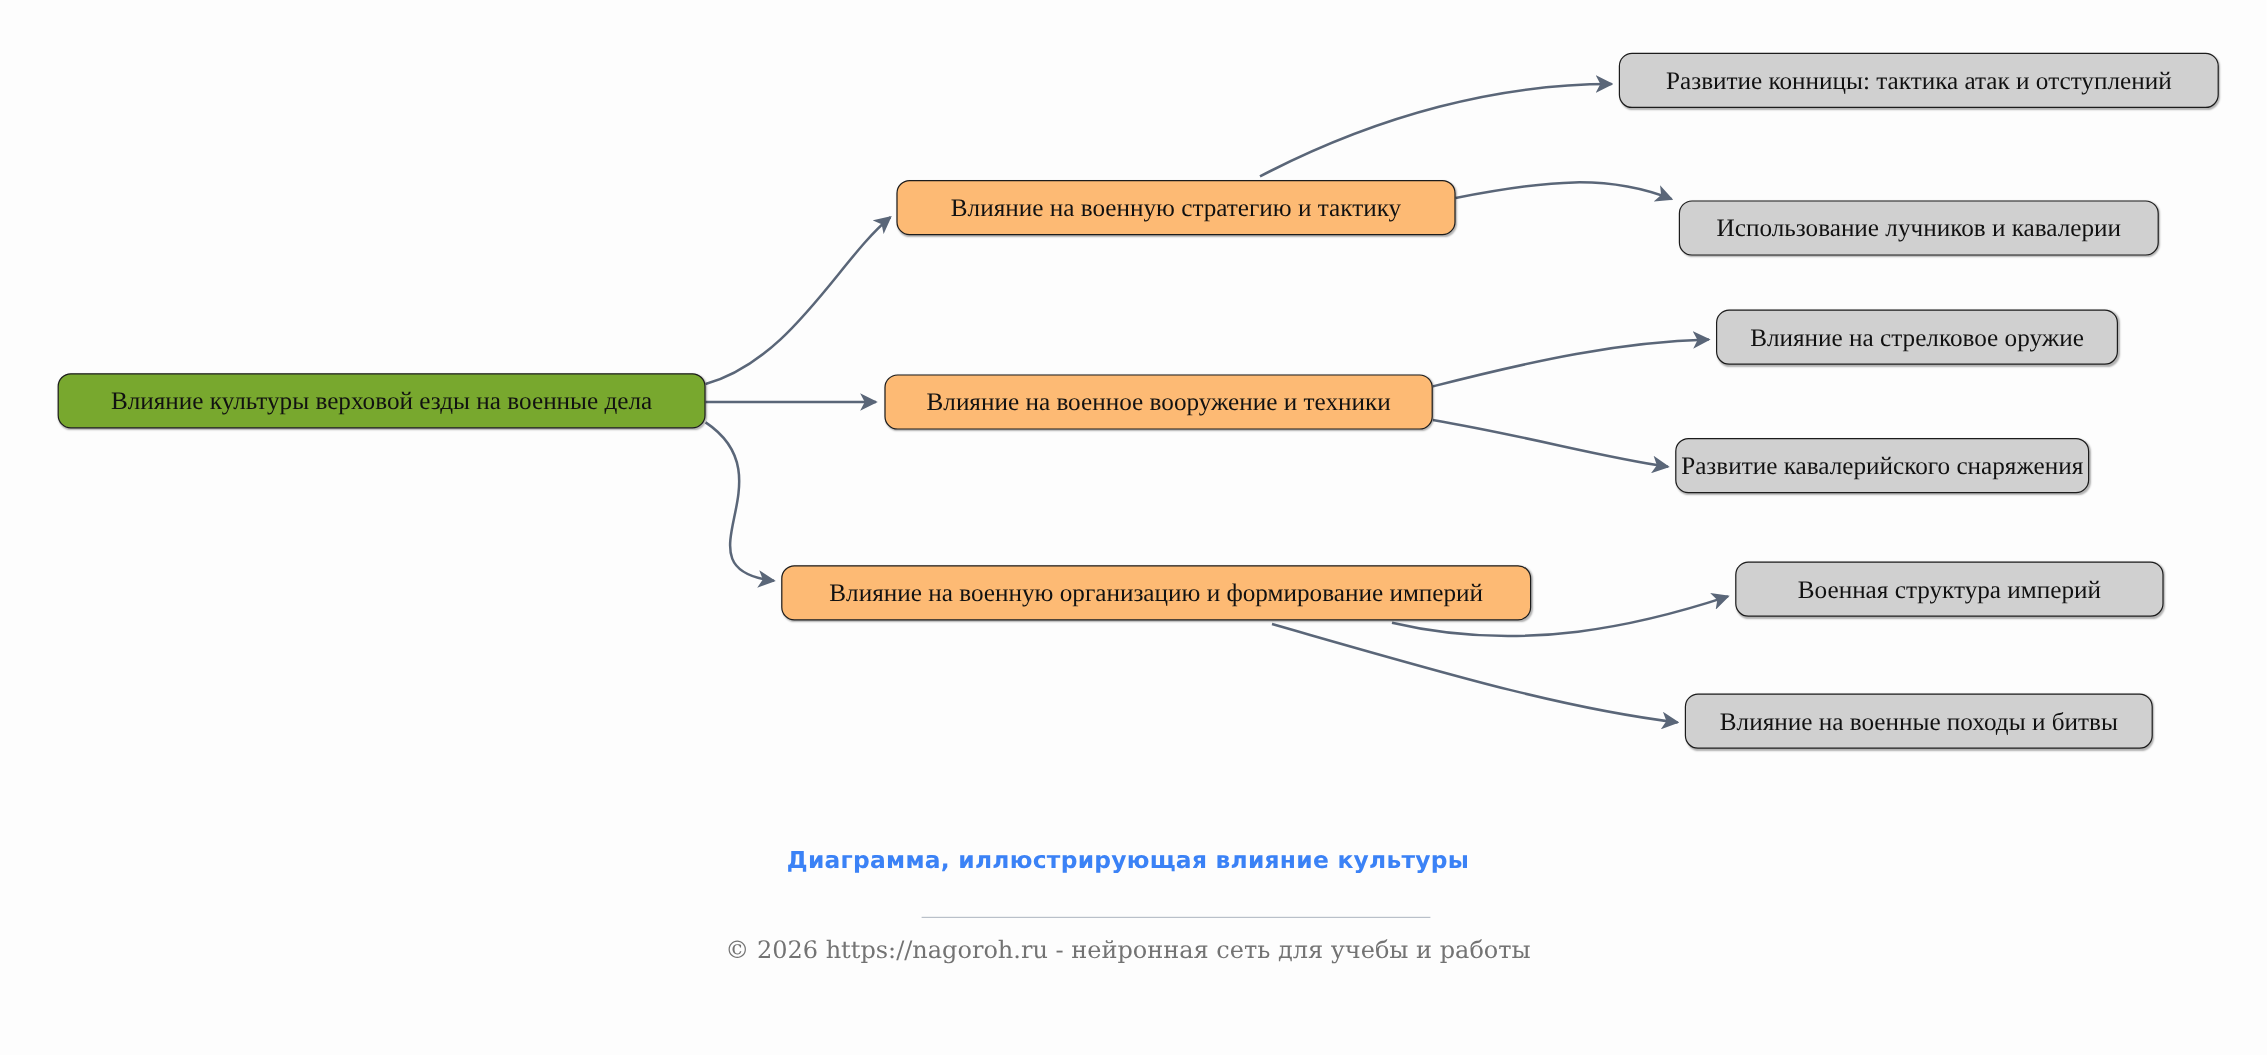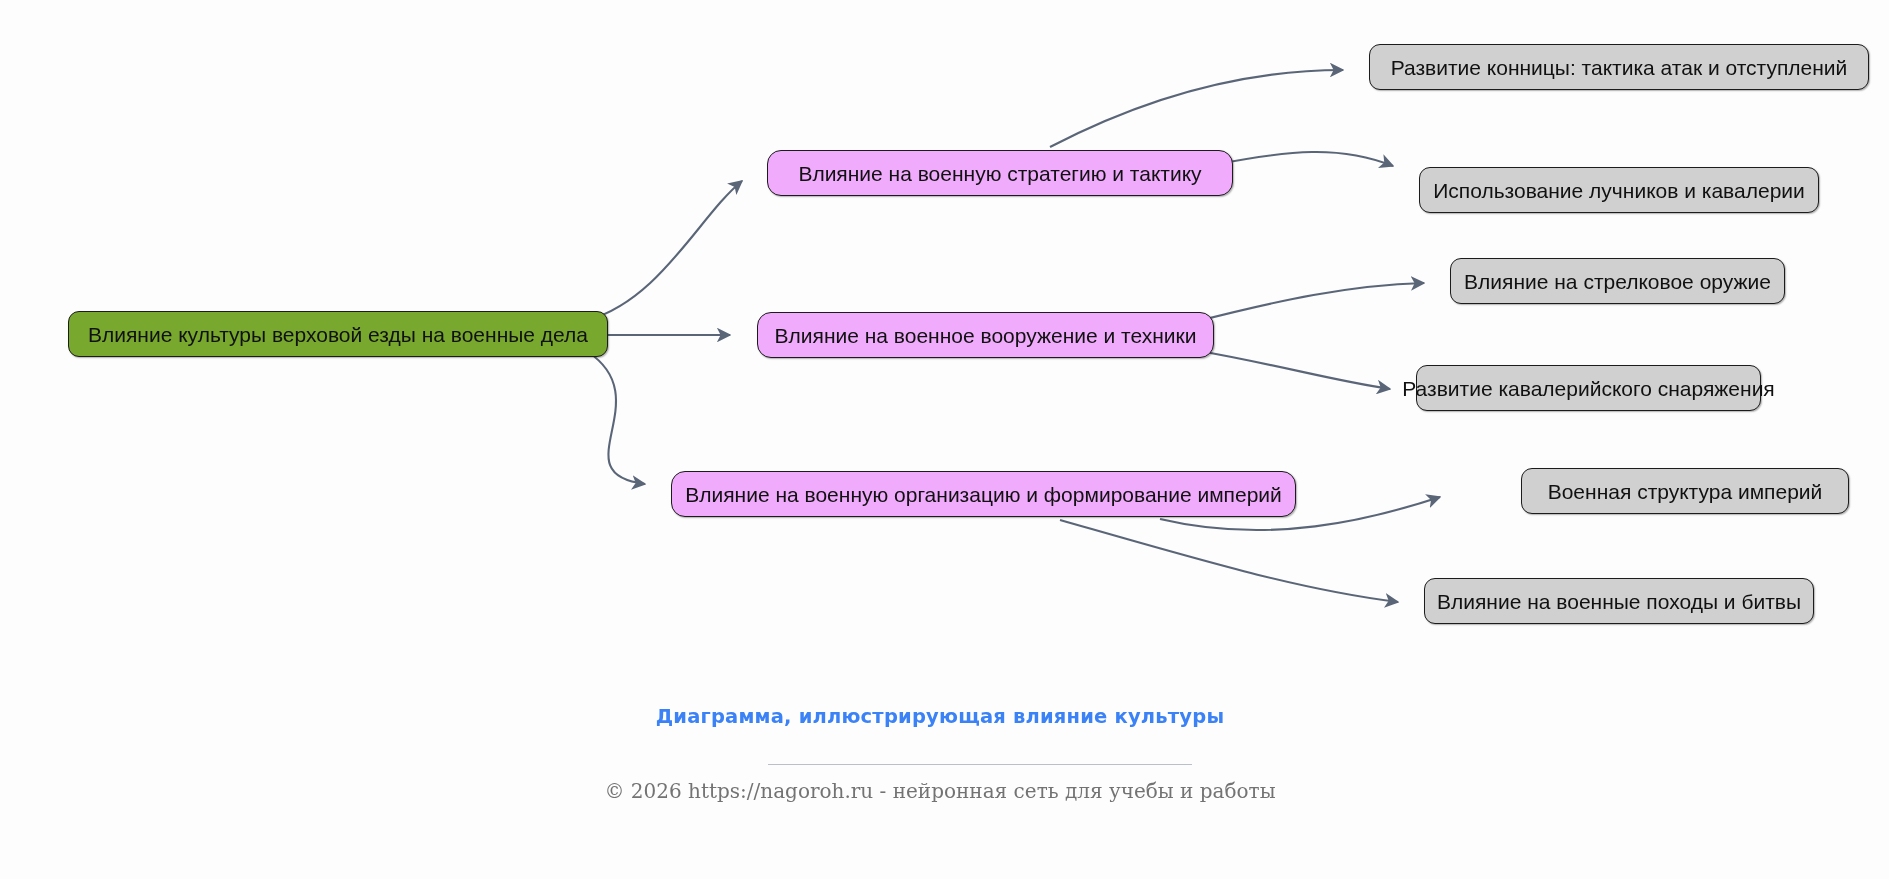--- a/index.html
+++ b/index.html
@@ -33,30 +33,28 @@
     align-items: center;
     justify-content: center;
     border: 1.6px solid #1c1c1c;
     border-radius: 11px;
     height: 46px;
     padding: 0 16px;
     white-space: nowrap;
     font-size: 21px;
     line-height: 1;
     color: #111111;
-    font-family: Liberation Sans, sans-serif;
+    font-family: Liberation Serif, serif;
     box-shadow: 1px 1px 1.5px rgba(0,0,0,0.30);
-    margin-left: 20px;
   }
   .node.root {
     background: #78a82e;
   }
   .node.branch {
-    background: #f0abfc;
-    border-radius: 14px;
+    background: #fdba74;
   }
   .node.leaf {
     background: #d0d0d0;
   }
   .caption {
     position: absolute;
     text-align: center;
     font-family: "DejaVu Sans", sans-serif;
     font-weight: bold;
     font-size: 19.5px;
@@ -120,21 +118,21 @@
       </div>
       <div class="node leaf" style="left: 1430px; top: 258px; width: 335px;">
         <span>Влияние на стрелковое оружие</span>
       </div>
       <div class="node leaf" style="left: 1396px; top: 365px; width: 345px;">
         <span>Развитие кавалерийского снаряжения</span>
       </div>
       <div class="node branch" style="left: 651px; top: 471px; width: 625px;">
         <span>Влияние на военную организацию и формирование империй</span>
       </div>
-      <div class="node leaf" style="left: 1501px; top: 468px; width: 328px;">
+      <div class="node leaf" style="left: 1446px; top: 468px; width: 357px;">
         <span>Военная структура империй</span>
       </div>
       <div class="node leaf" style="left: 1404px; top: 578px; width: 390px;">
         <span>Влияние на военные походы и битвы</span>
       </div>
     </div>
 
   <div class="caption" style="left:540px; top:705px; width:800px;">
     <div>Диаграмма, иллюстрирующая влияние культуры</div>
   </div>

